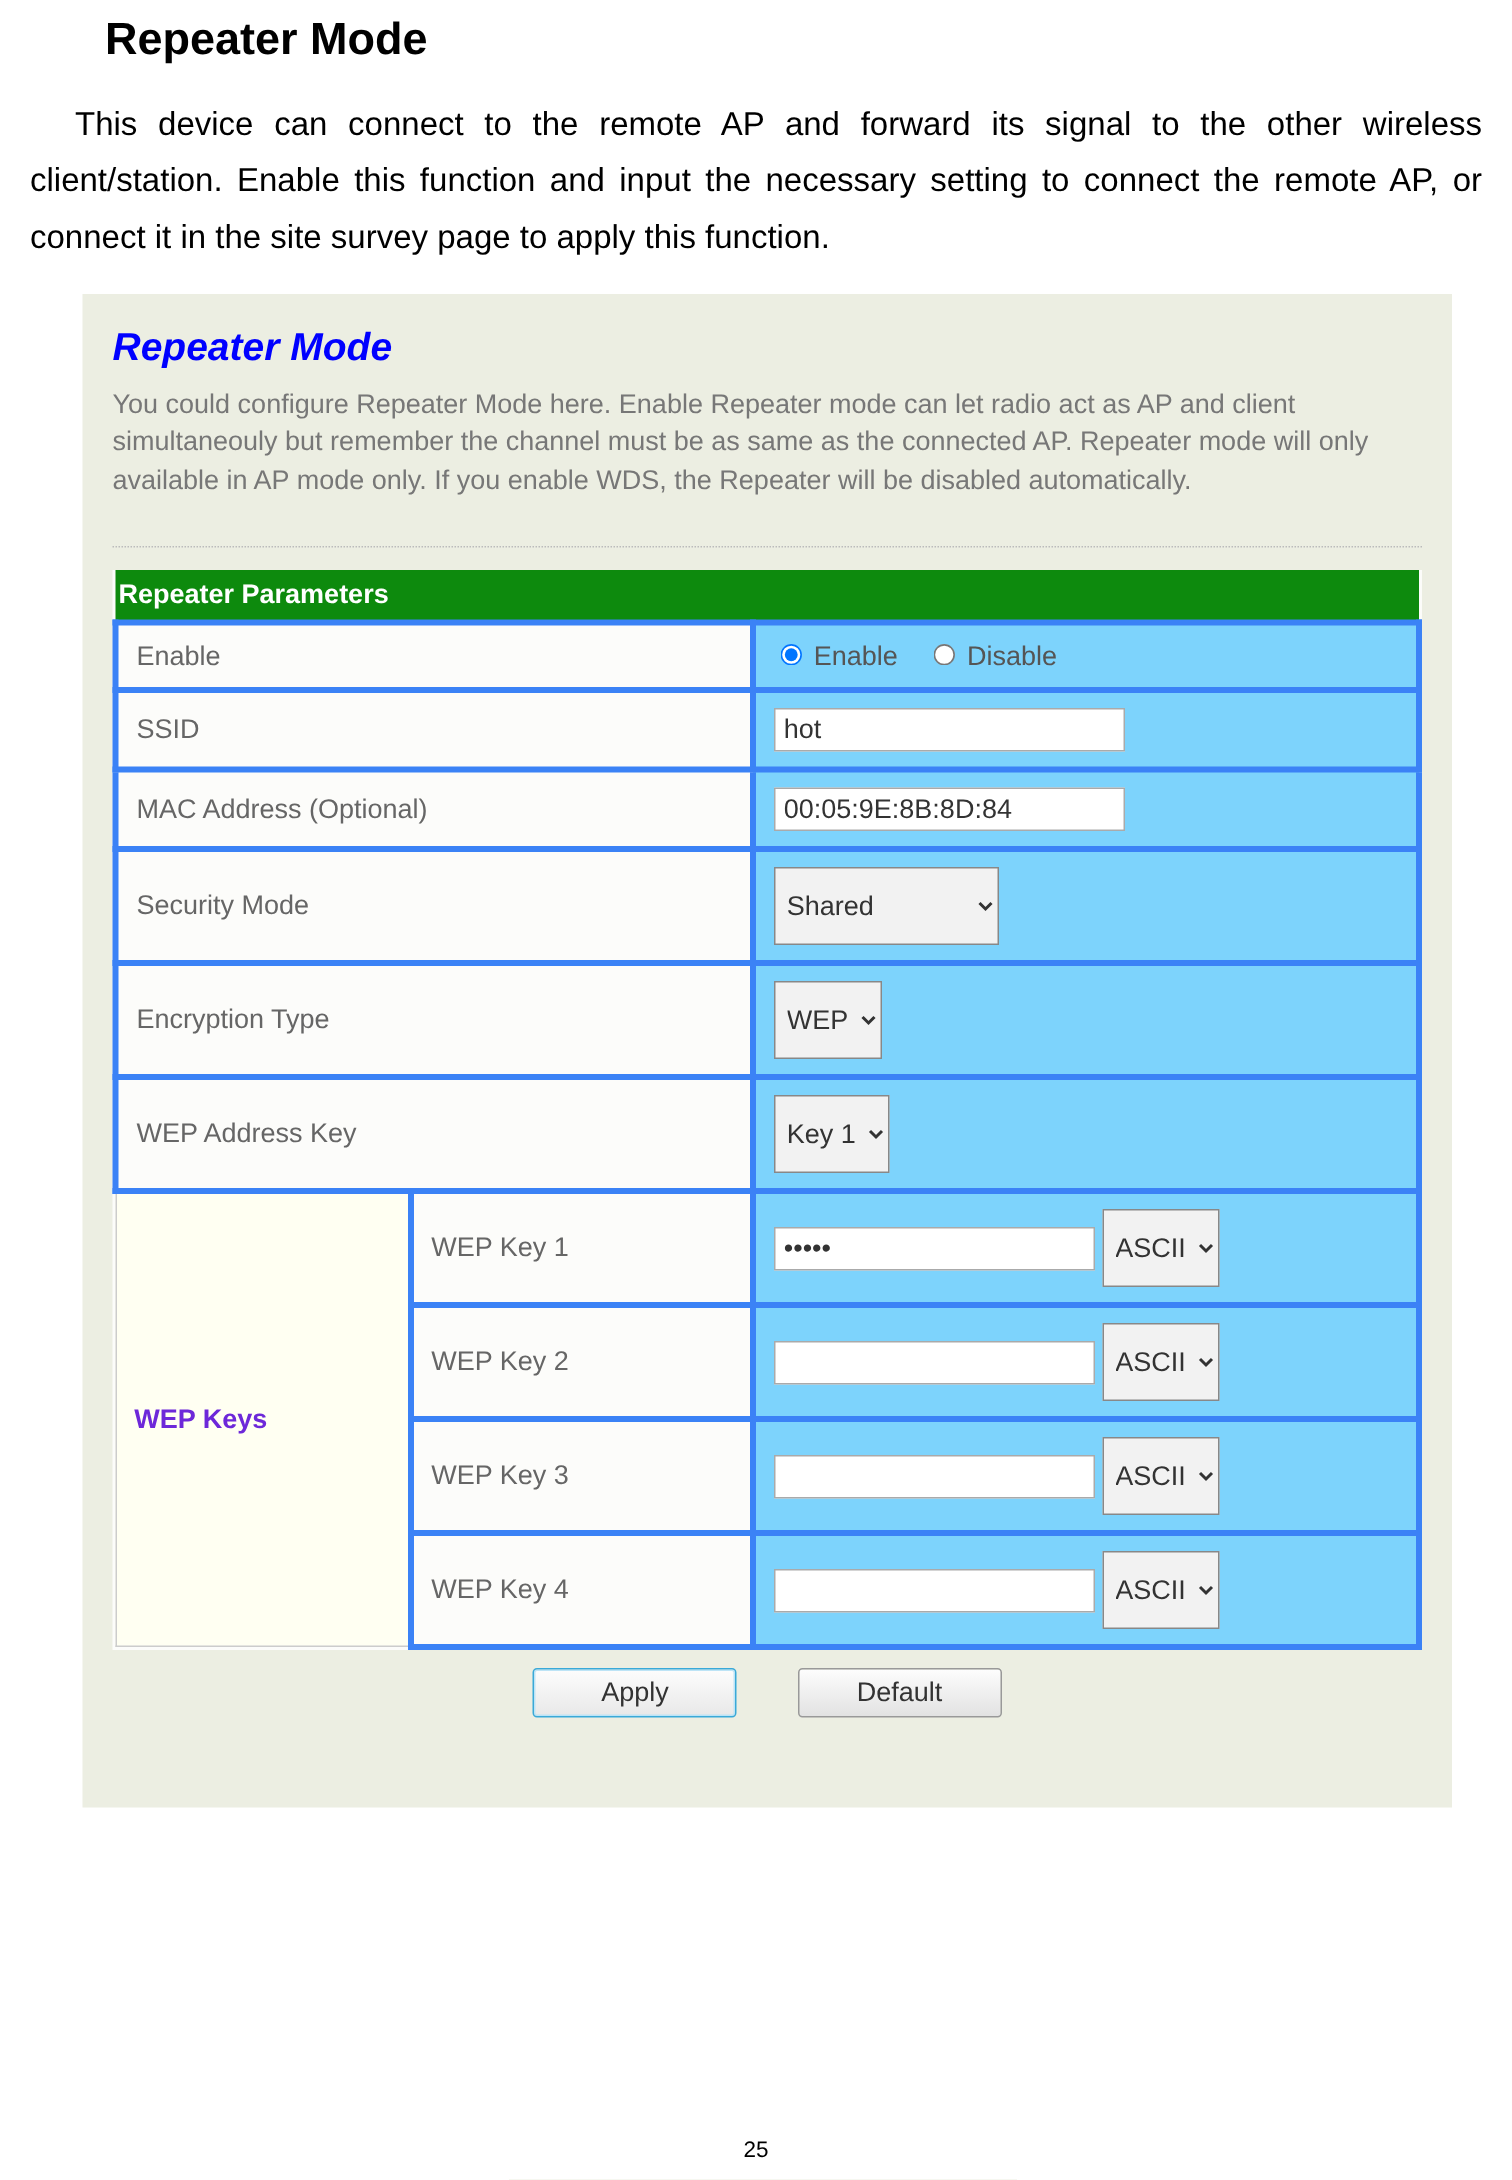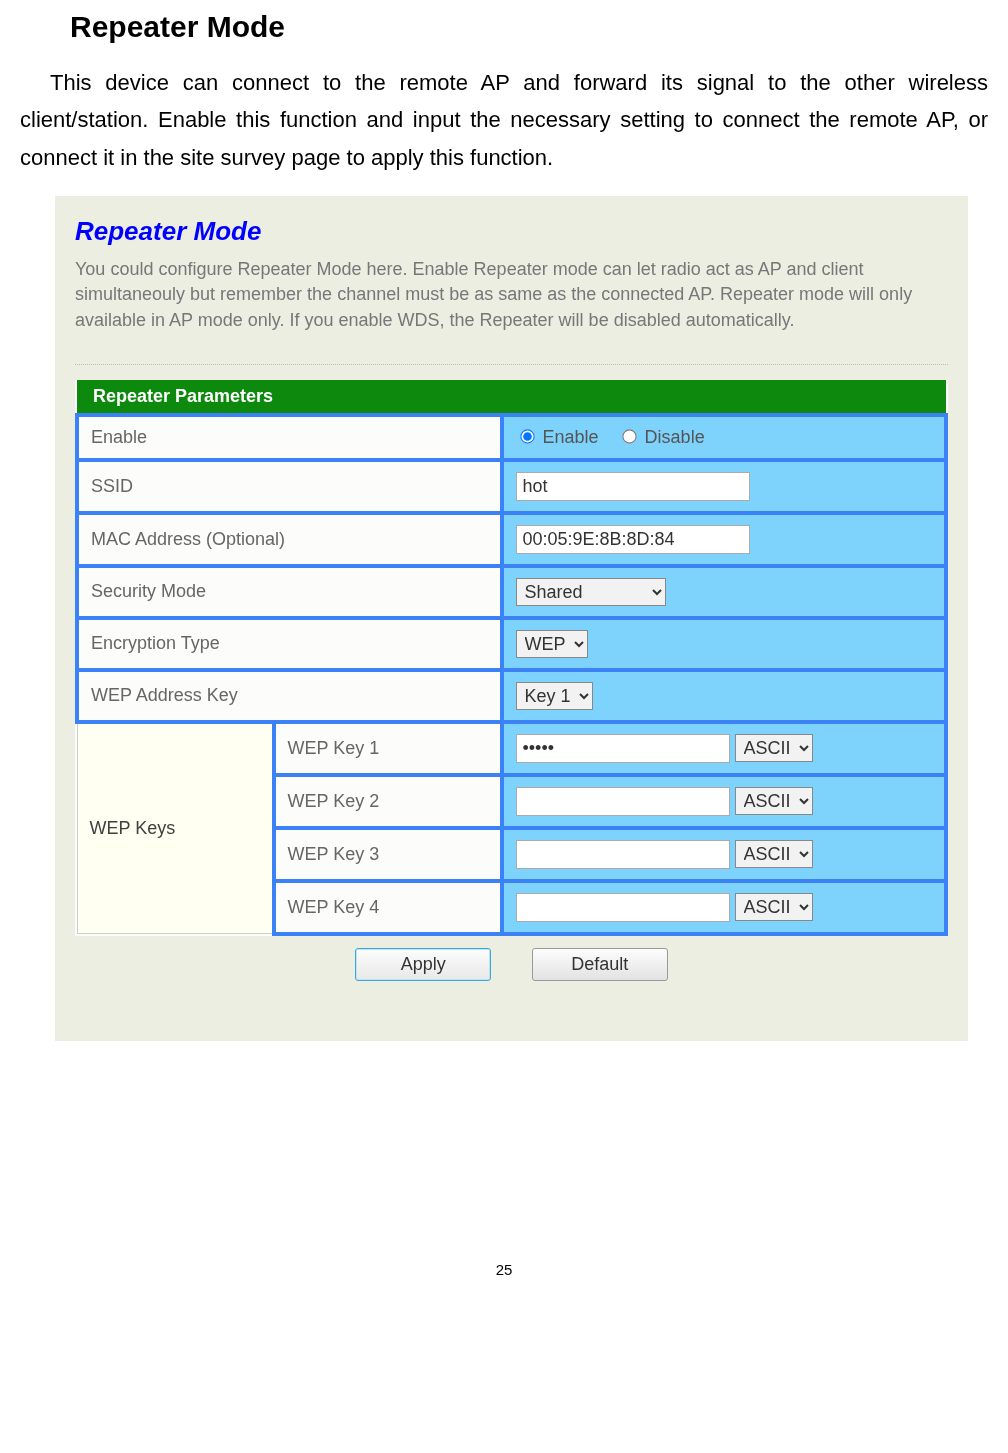--- a/index.html
+++ b/index.html
@@ -50,52 +50,53 @@
   table.form-table {
     width: 100%;
     border-collapse: collapse;
     background: #fcfcfa;
   }
   .section-header {
     background: #0d8a0d;
     color: #fff;
     font-weight: bold;
     font-size: 18px;
-    padding: 6px 16px;
+    padding: 6px 2px;
   }
   td.label-cell, td.value-cell, td.sublabel-cell {
     border: 4px solid #3b82f6;
     padding: 10px 12px;
     font-size: 18px;
     color: #666;
     vertical-align: middle;
   }
   td.label-cell { width: 380px; background: #fcfcfa; }
   td.sublabel-cell { background: #fcfcfa; }
   td.value-cell { background: #7dd3fc; color:#333; }
   td.rowspan-label {
     border: 1px solid #ccc;
     padding: 10px 12px;
     font-size: 18px;
-    color: #404040;
+    color: #6d28d9;
     background: #fffff2;
     vertical-align: middle;
+    font-weight: bold;
   }
   input[type="text"], input[type="password"] {
     font-size: 18px;
     padding: 3px 6px;
     border: 1px solid #aaa;
     width: 220px;
     background: #fff;
     color: #333;
   }
   input.narrow { width: 200px; }
   select {
     font-size: 18px;
-    padding: 2px 4px;
+    padding: 14px 4px;
     border: 1px solid #888;
     background: #f2f2f2;
     color: #333;
   }
   .radio-group label { font-size: 18px; color:#555; margin-right: 14px; }
   .radio-group input { transform: scale(1.1); margin-right: 4px; }
   .button-row {
     text-align: center;
     margin-top: 12px;
   }

